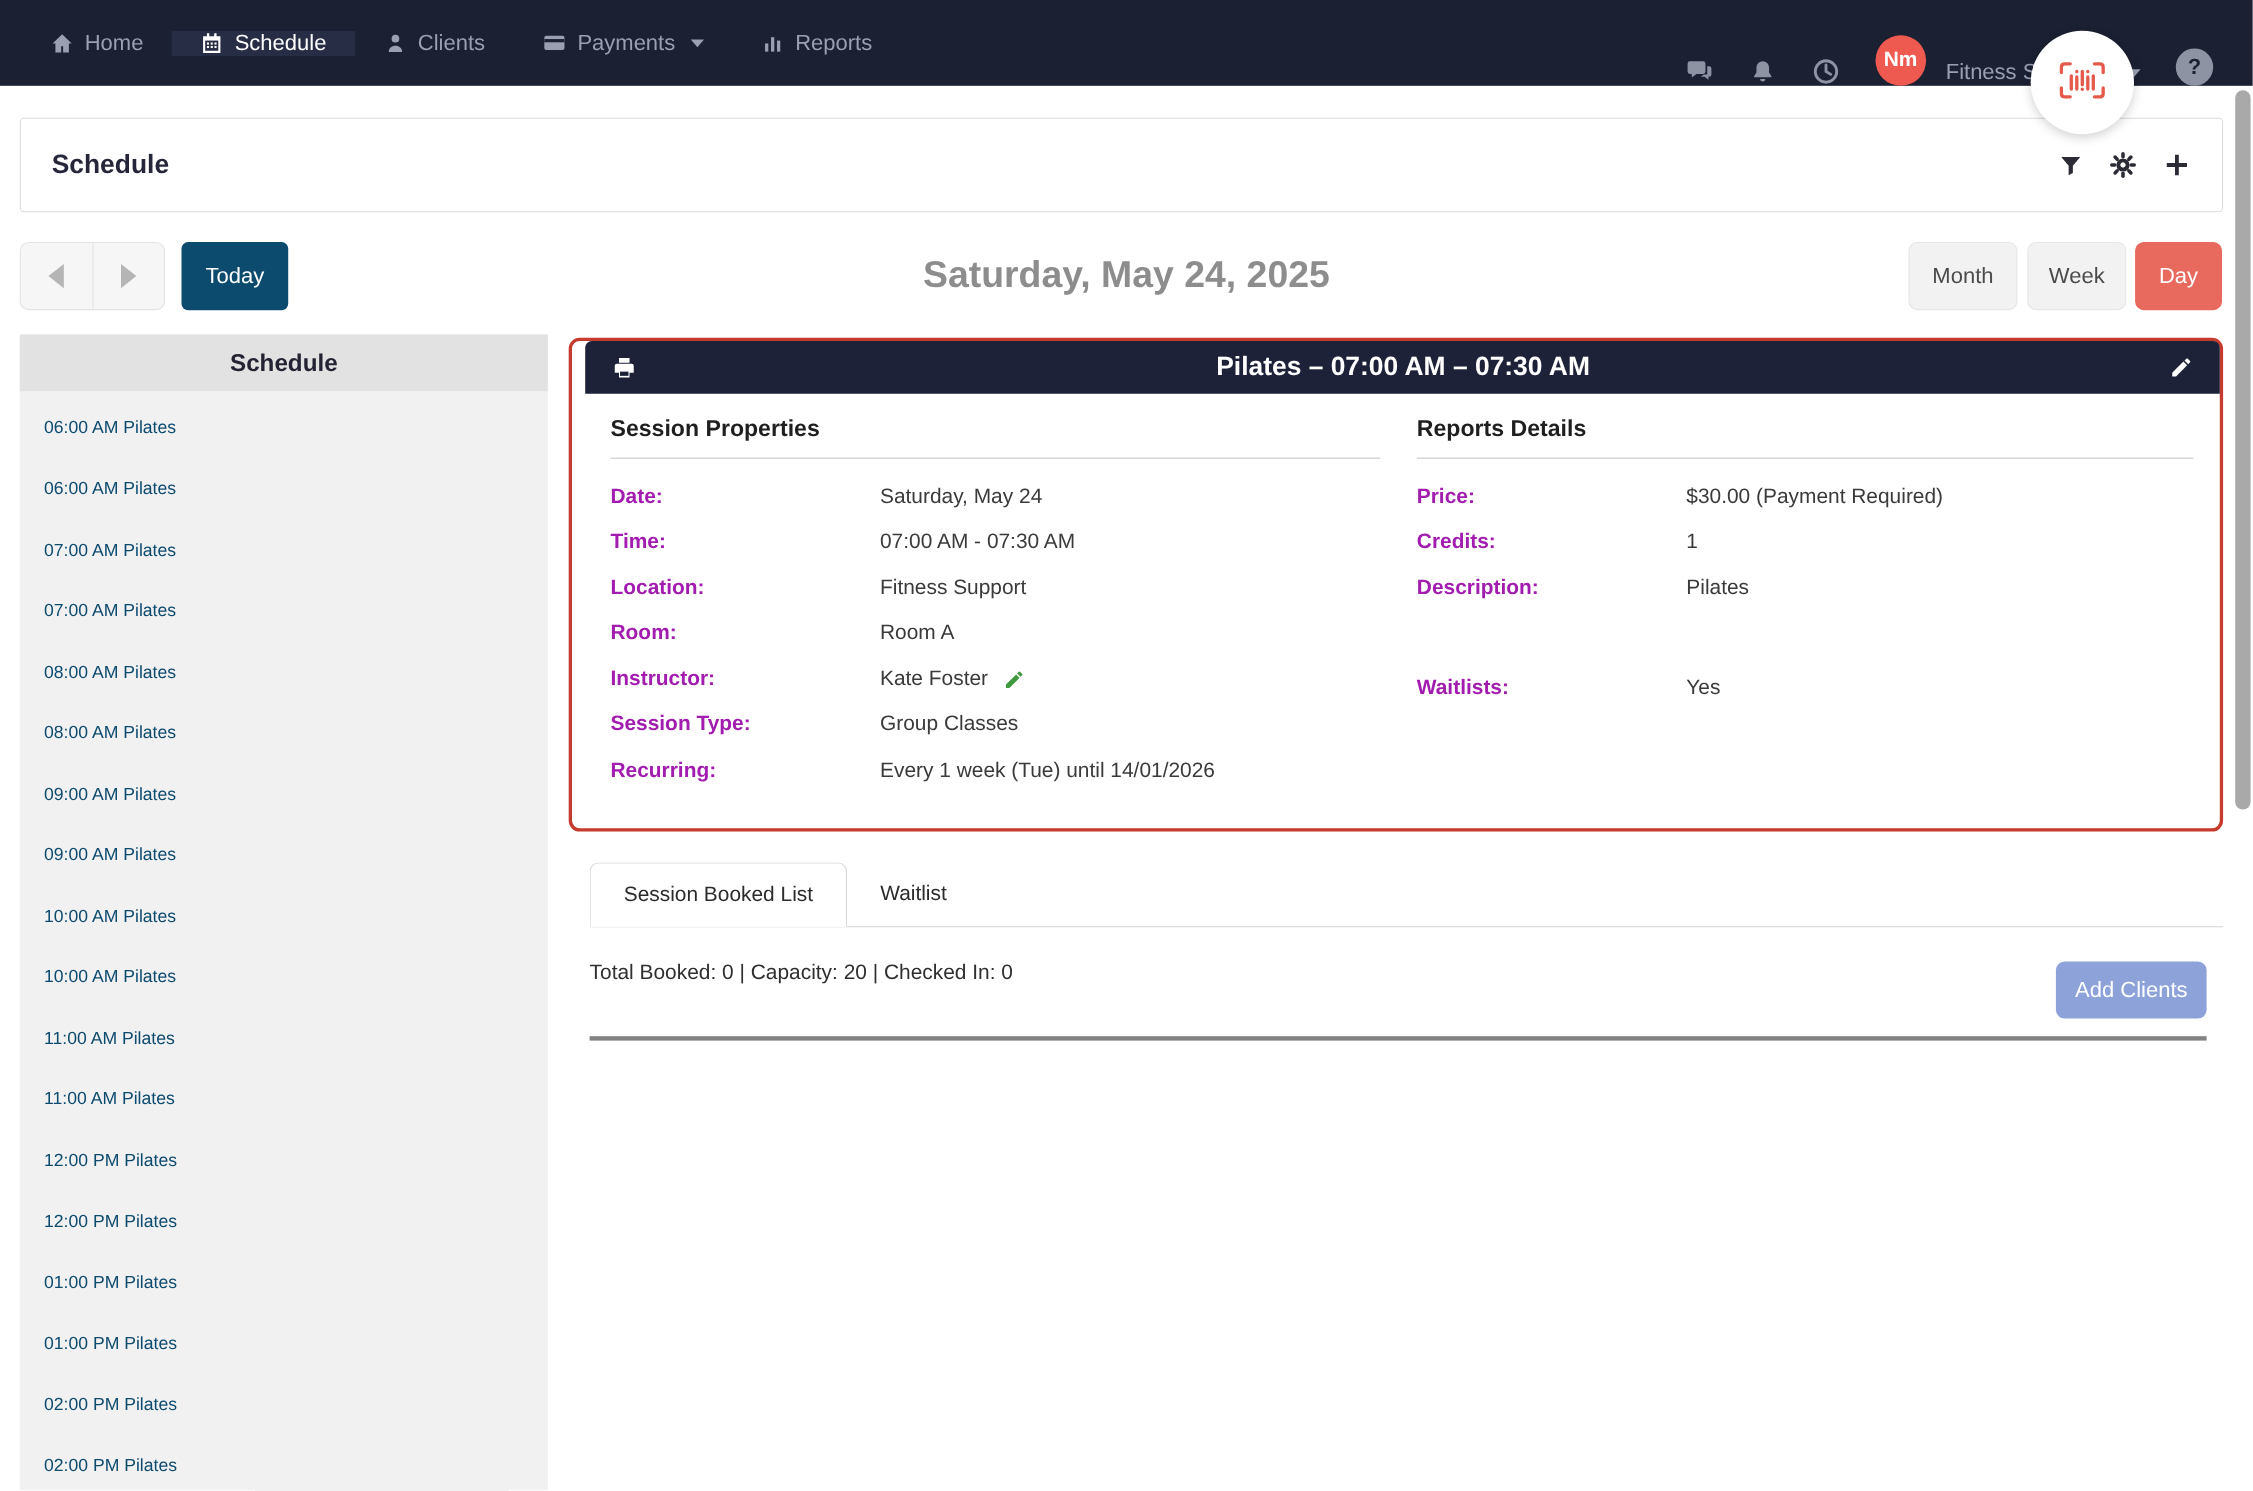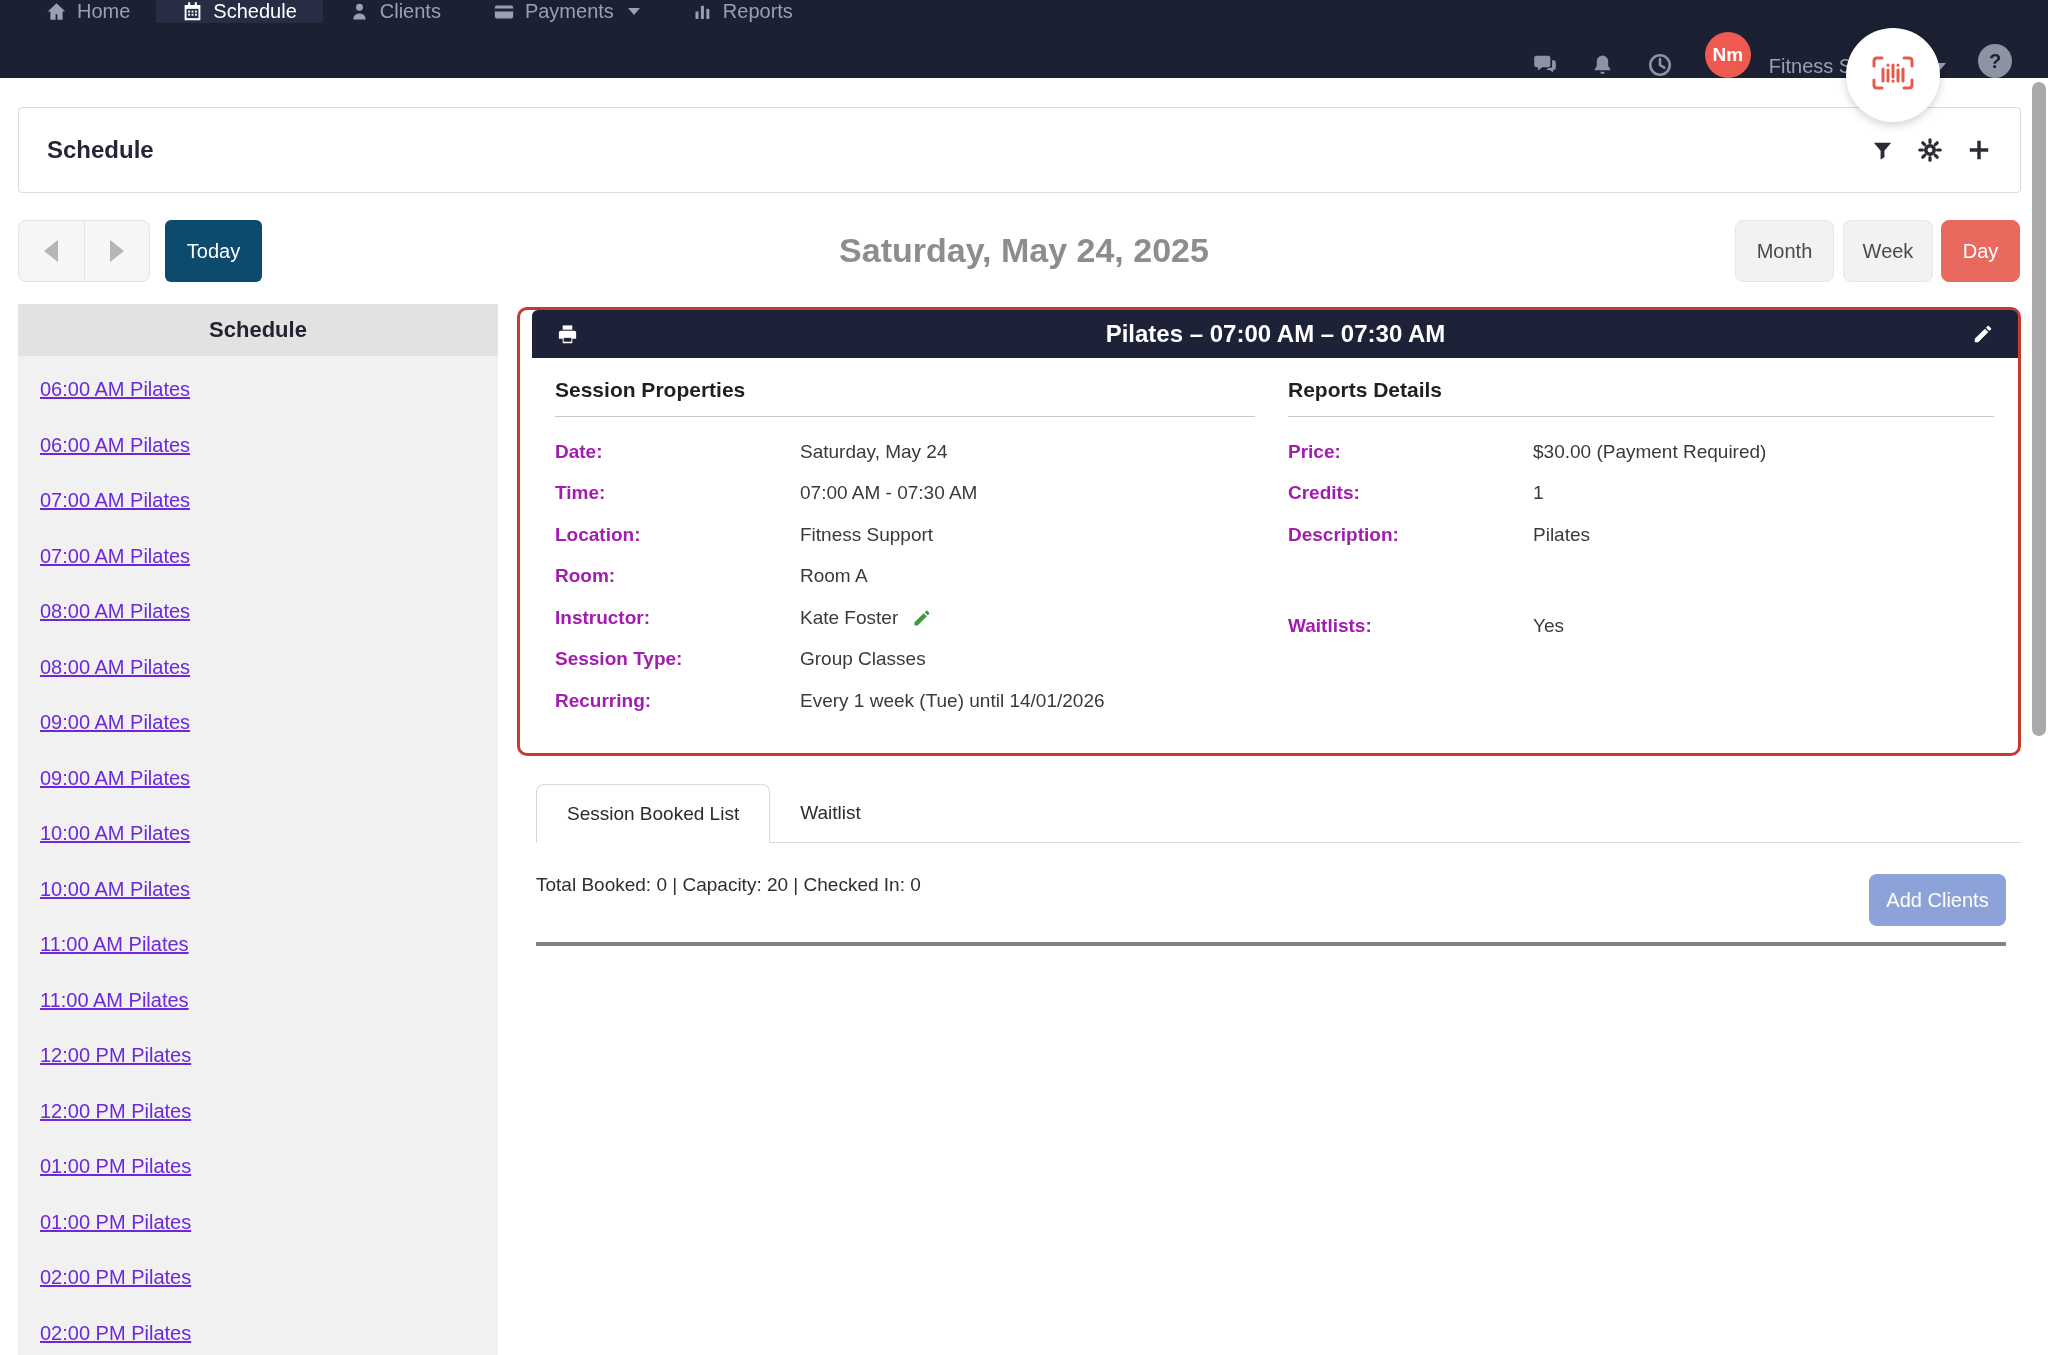--- a/index.html
+++ b/index.html
@@ -1,21 +1,21 @@
 <!DOCTYPE html>
 <html><head>
 <meta charset="utf-8">
 <style>
   * { margin:0; padding:0; box-sizing:border-box; }
   body { font-family:"Liberation Sans", sans-serif; background:#fff; }
   .root { position:relative; width:2048px; height:1355px; background:#fff; overflow:hidden; }
 
   
   .navbar { position:absolute; top:0; left:0; right:0; height:78px; background:#1b2032; display:flex; align-items:stretch; }
-  .nav-left { display:flex; align-items:flex-start; margin-left:20px; }
+  .nav-left { display:flex; align-items:center; margin-left:20px; }
   .nav-item { display:flex; align-items:center; gap:10px; padding:0 26px; color:#9aa0b2; font-size:20px; cursor:pointer; }
   .nav-item.active { background:#272d44; color:#ffffff; }
   .nav-item svg { display:block; }
   .caret-down { width:0; height:0; border-left:6px solid transparent; border-right:6px solid transparent; border-top:7px solid currentColor; margin-left:4px; }
   .nav-right { position:absolute; right:36px; top:0; height:78px; display:flex; align-items:flex-end; gap:32px; }
   .nav-icon { color:#8d93a3; display:flex; align-items:center; cursor:pointer; }
   .avatar { width:46px; height:46px; border-radius:50%; background:#ee5a4f; color:#fff; font-weight:bold; font-size:19px; display:flex; align-items:center; justify-content:center; cursor:pointer; }
   .user-name { color:#9aa0b2; font-size:20px; display:flex; align-items:center; gap:10px; cursor:pointer; margin-left:-14px; }
   .help-circle { width:34px; height:34px; border-radius:50%; background:#8d93a3; color:#1b2032; font-weight:bold; font-size:20px; display:flex; align-items:center; justify-content:center; cursor:pointer; }
 
@@ -37,21 +37,21 @@
   .today-btn { position:absolute; left:165px; top:220px; width:97px; height:62px; background:#0c4a6e; color:#fff; font-size:20px; border:none; border-radius:6px; cursor:pointer; font-family:inherit; }
   .date-title { position:absolute; left:0; right:0; top:228px; height:44px; line-height:44px; text-align:center; font-size:34px; font-weight:bold; color:#8d8d8d; }
   .view-btn { position:absolute; top:220px; height:62px; border:1px solid #e6e6e6; background:#f2f2f2; color:#4a4a4a; font-size:20px; border-radius:8px; cursor:pointer; font-family:inherit; }
   .view-month { left:1735px; width:99px; }
   .view-week  { left:1843px; width:90px; }
   .view-day   { left:1941px; width:79px; background:#e8695e; border-color:#e8695e; color:#fff; }
 
   
   .side-header { position:absolute; left:18px; top:304px; width:480px; height:52px; background:#e2e2e2; display:flex; align-items:center; justify-content:center; font-size:22px; font-weight:bold; color:#232333; }
   .side-list { position:absolute; left:18px; top:356px; width:480px; height:999px; background:#f1f1f1; padding-top:6px; overflow:hidden; }
-  .side-item { height:55.5px; display:flex; align-items:center; padding-left:22px; font-size:20px; color:#6d28d9; cursor:pointer;text-decoration:underline; }
+  .side-item { height:55.5px; display:flex; align-items:center; padding-left:22px; font-size:16px; color:#0c4a6e; cursor:pointer; }
 
   
   .session-card { position:absolute; left:517px; top:307px; width:1504px; height:449px; background:#fff; border:3px solid #c53b2d; border-radius:10px;padding-left:12px; }
   .card-header { height:48px; background:#1d2238; border-radius:6px 6px 0 0; display:flex; align-items:center; padding:0 24px; color:#fff; }
   .card-title { flex:1; text-align:center; font-size:24px; font-weight:bold; color:#fff; }
   .card-header .icon-btn { cursor:pointer; display:flex; color:#fff; }
   .col { position:absolute; }
   .col-left  { left:35px;  top:66px; width:700px; }
   .col-right { left:768px; top:66px; width:706px; }
   .col-heading { font-size:21px; font-weight:bold; color:#1f1f1f; line-height:28px; }

